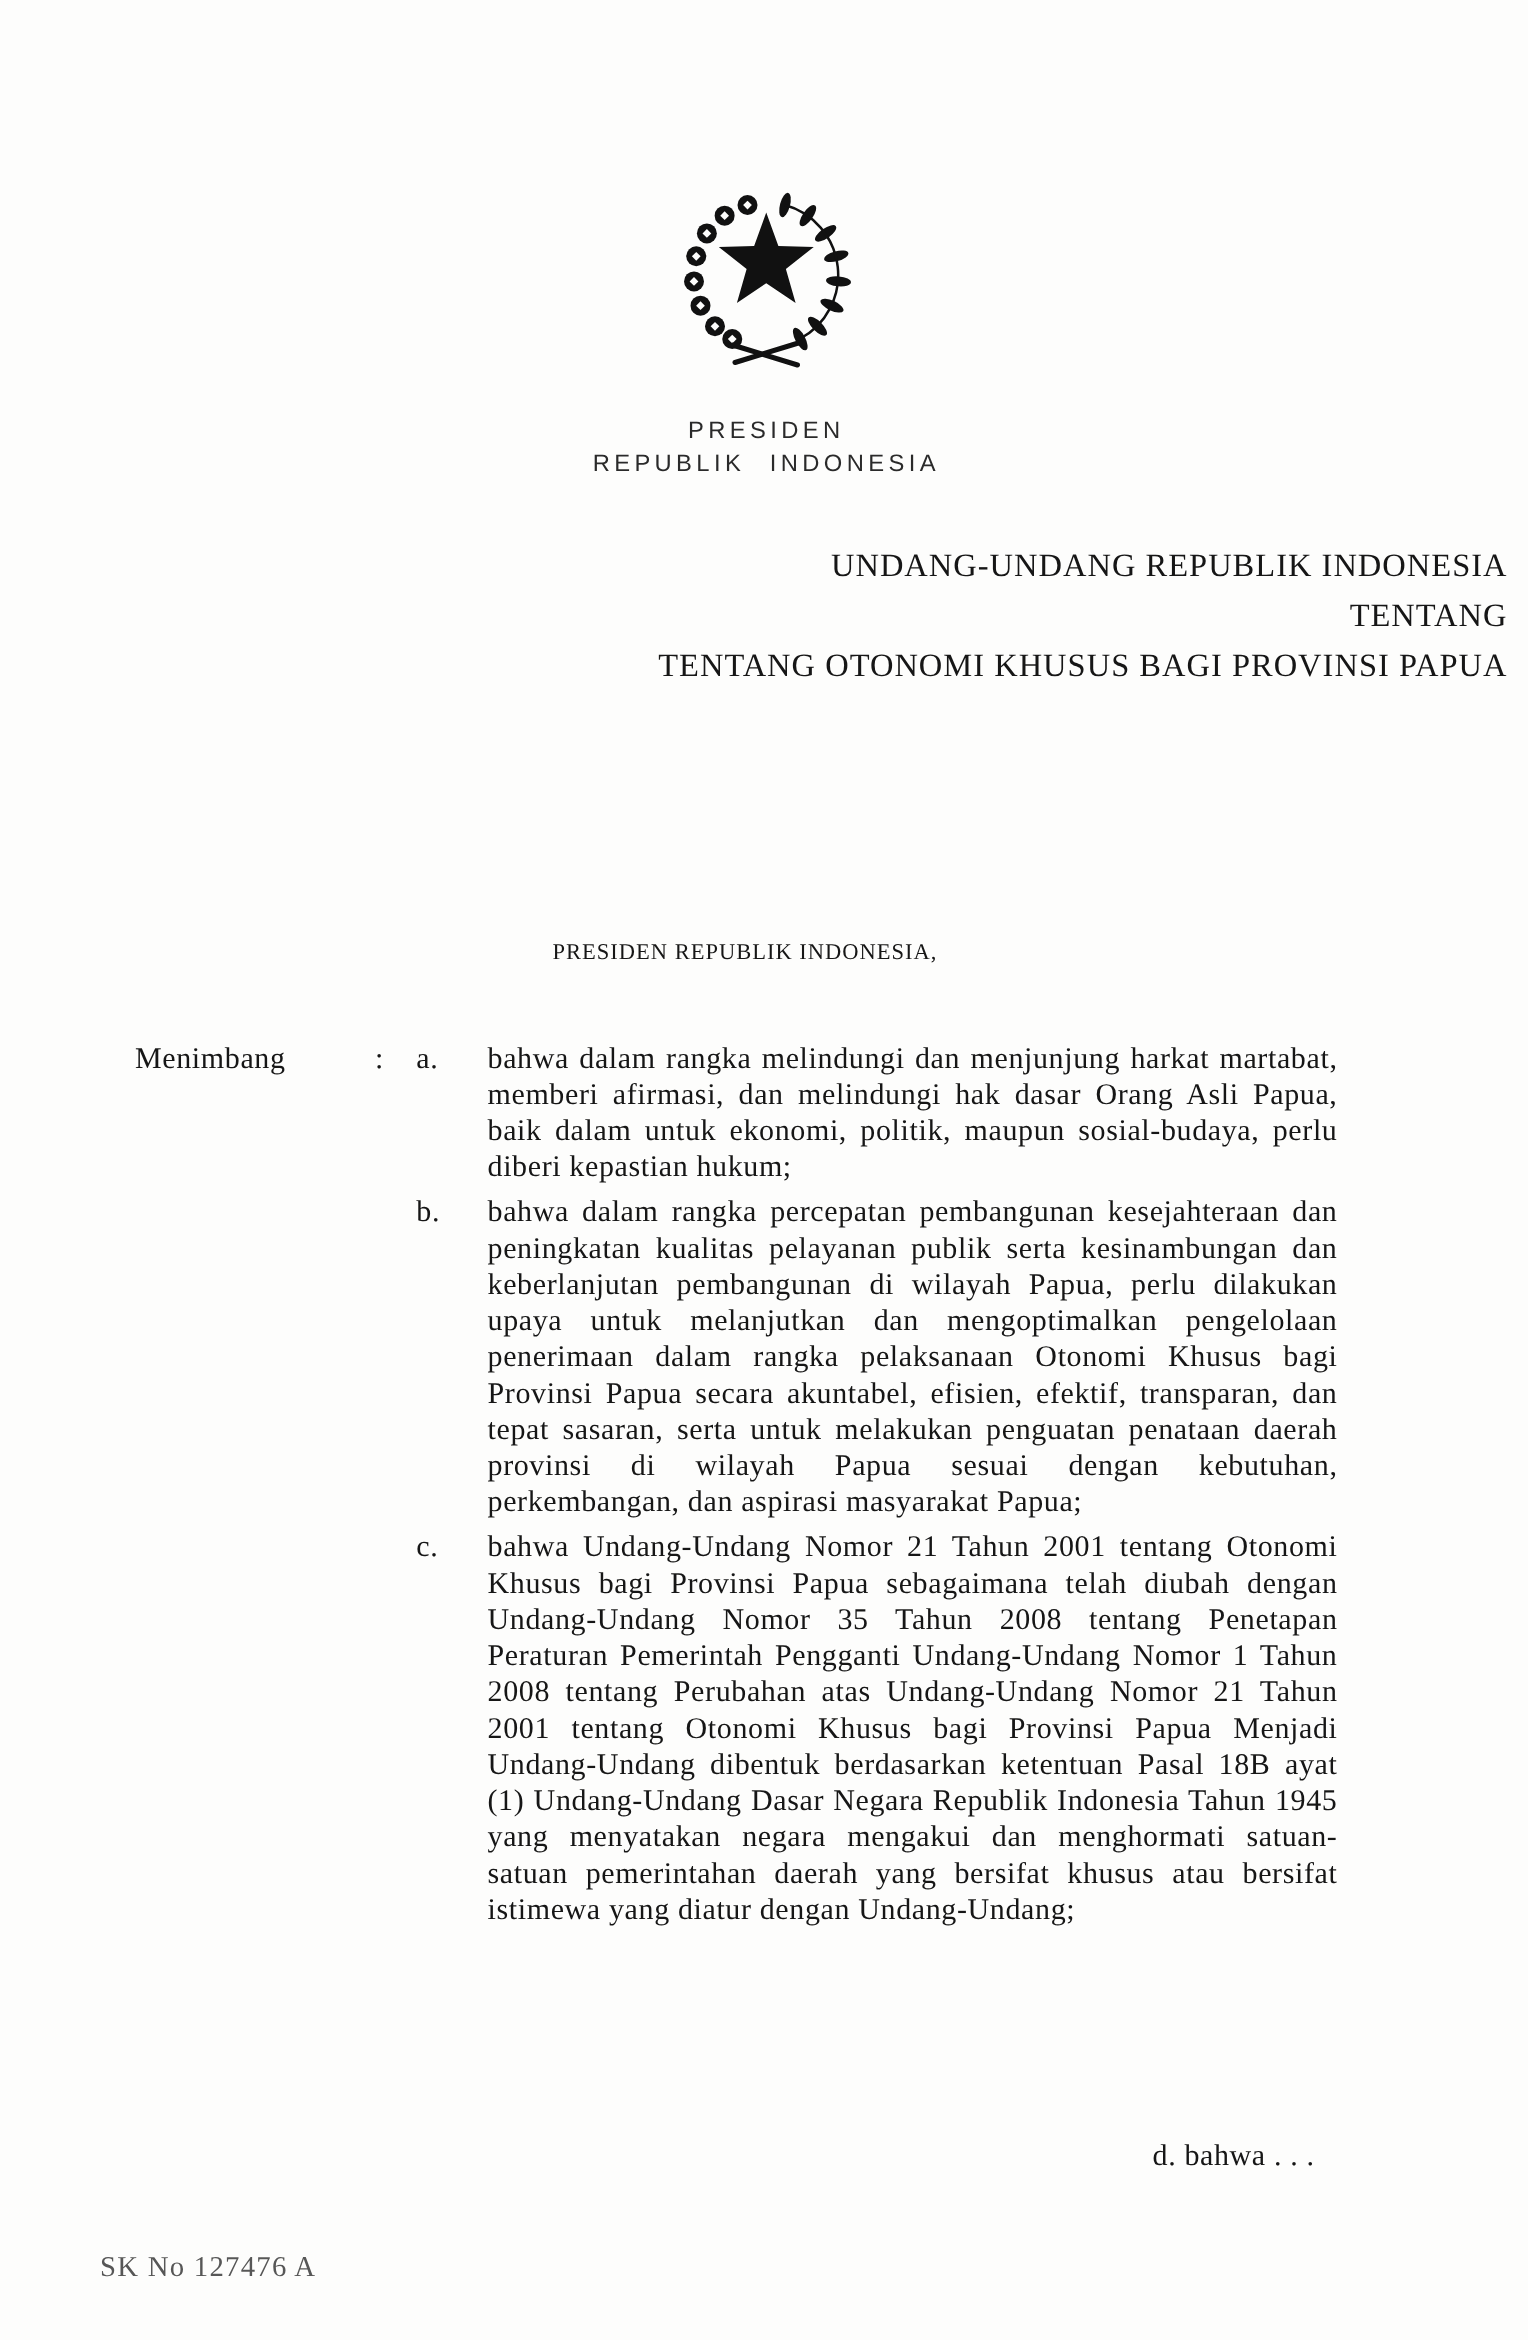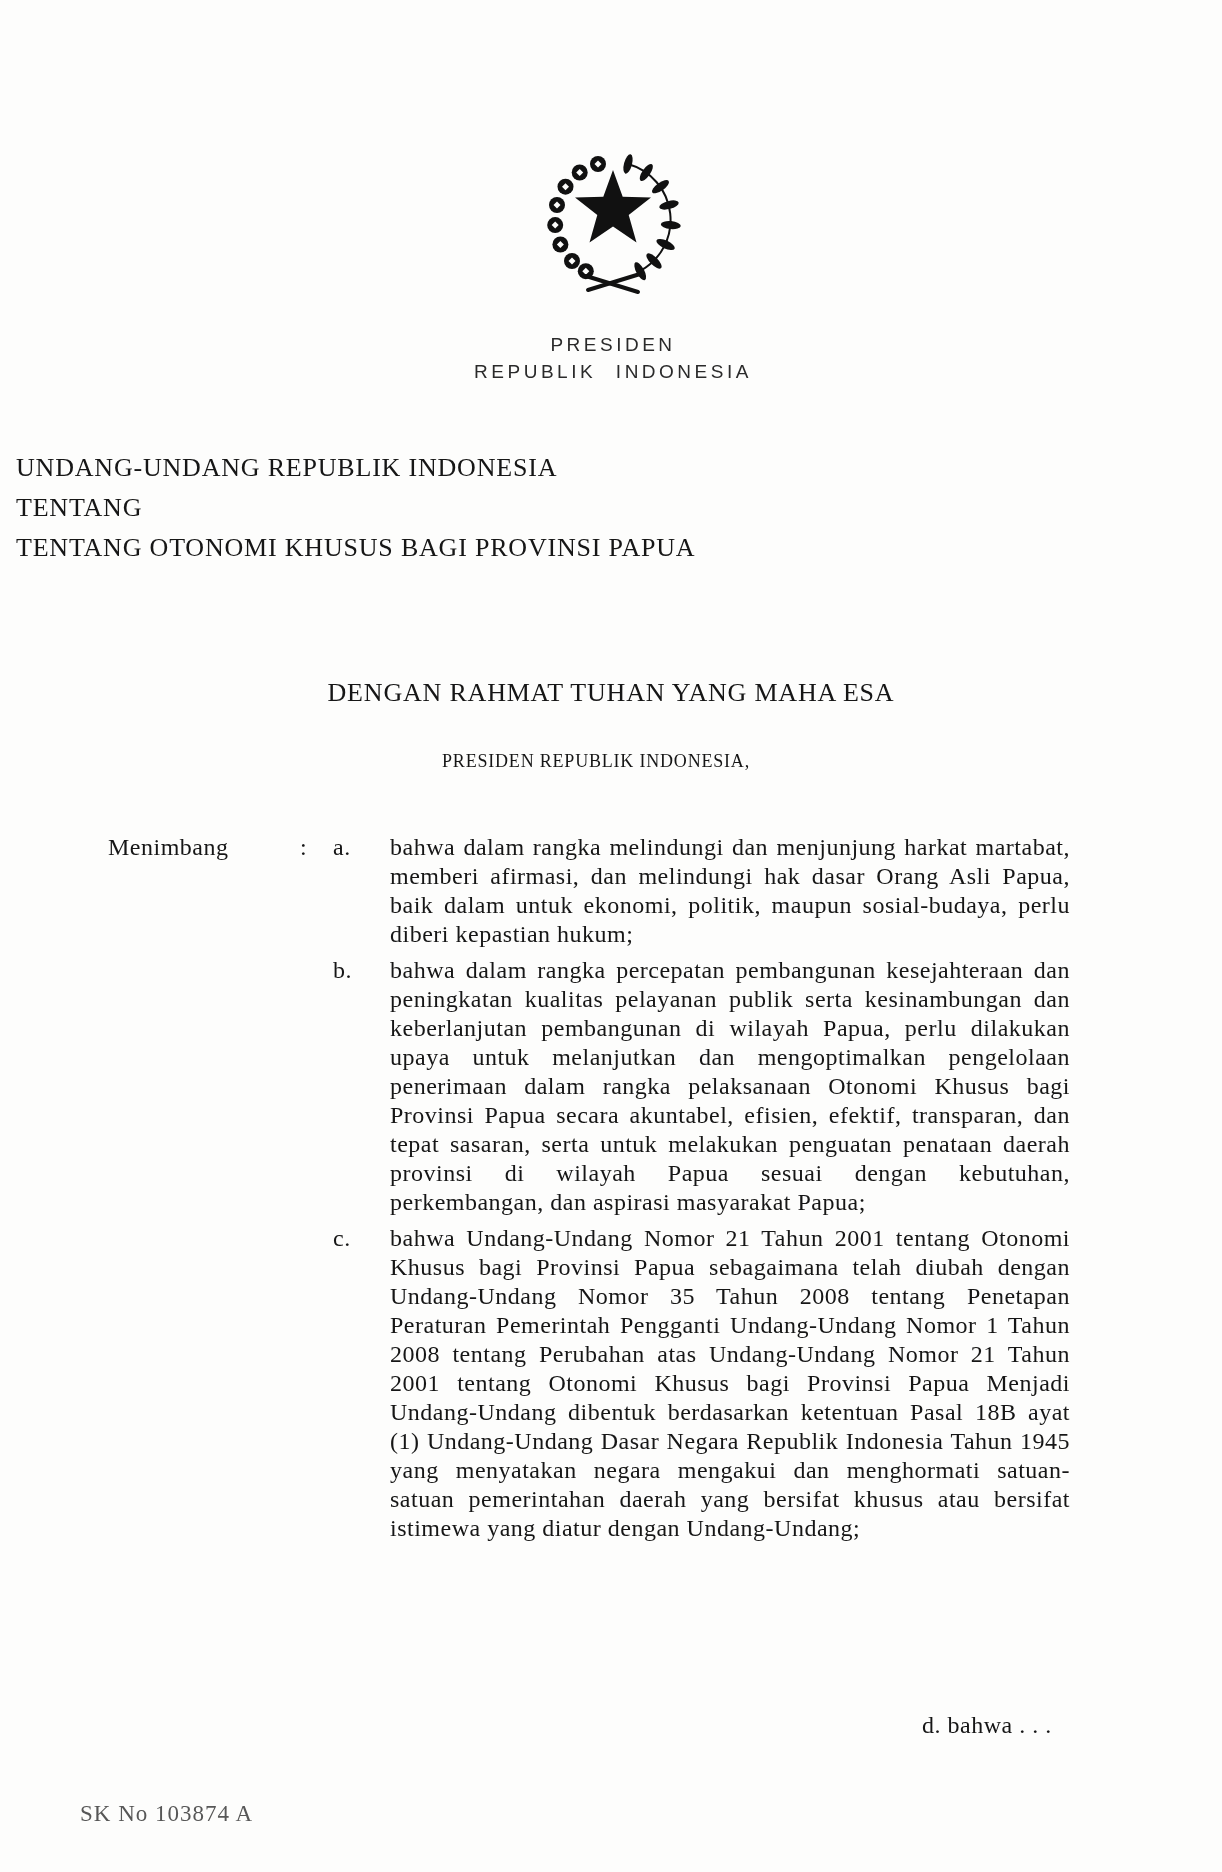--- a/index.html
+++ b/index.html
@@ -34,22 +34,22 @@
     position:absolute;left:815px;top:208px;
     width:244px;height:52px;
     border:4px solid #111;
     display:flex;align-items:center;justify-content:center;
     font-weight:bold;font-size:36px;letter-spacing:2px;
     color:#111;
   }
 
   
   .title-block{
-    position:absolute;top:453px;left:16px;width:1190px;
-    text-align:left;
+    position:absolute;top:438px;left:16px;width:1190px;
+    text-align:right;
     font-size:26px;letter-spacing:0.8px;
     line-height:30px;
   }
   .title-block .t-line{margin-bottom:10px;}
   .title-block .t-line.subject{margin-bottom:0;}
 
   .invocation{
     position:absolute;top:678px;left:16px;width:1190px;
     text-align:center;font-size:26px;letter-spacing:0.8px;
   }
@@ -136,21 +136,20 @@
     <div class="lh2">REPUBLIK INDONESIA</div>
   </div>
 
 
   <div class="title-block">
     <div class="t-line">UNDANG-UNDANG REPUBLIK INDONESIA</div>
     <div class="t-line">TENTANG</div>
     <div class="t-line subject">TENTANG OTONOMI KHUSUS BAGI PROVINSI PAPUA</div>
   </div>
 
-  <div class="invocation">DENGAN RAHMAT TUHAN YANG MAHA ESA</div>
 
   <div class="authority">PRESIDEN REPUBLIK INDONESIA,</div>
 
   <div class="considering">
     <div class="c-label">Menimbang</div>
     <div class="c-colon">:</div>
     <div class="c-items">
       <div class="c-item">
         <div class="c-marker">a.</div>
         <div class="c-text">bahwa dalam rangka melindungi dan menjunjung harkat martabat, memberi afirmasi, dan melindungi hak dasar Orang Asli Papua, baik dalam untuk ekonomi, politik, maupun sosial-budaya, perlu diberi kepastian hukum;</div>
@@ -161,15 +160,15 @@
       </div>
       <div class="c-item">
         <div class="c-marker">c.</div>
         <div class="c-text">bahwa Undang-Undang Nomor 21 Tahun 2001 tentang Otonomi Khusus bagi Provinsi Papua sebagaimana telah diubah dengan Undang-Undang Nomor 35 Tahun 2008 tentang Penetapan Peraturan Pemerintah Pengganti Undang-Undang Nomor 1 Tahun 2008 tentang Perubahan atas Undang-Undang Nomor 21 Tahun 2001 tentang Otonomi Khusus bagi Provinsi Papua Menjadi Undang-Undang dibentuk berdasarkan ketentuan Pasal 18B ayat (1) Undang-Undang Dasar Negara Republik Indonesia Tahun 1945 yang menyatakan negara mengakui dan menghormati satuan-satuan pemerintahan daerah yang bersifat khusus atau bersifat istimewa yang diatur dengan Undang-Undang;</div>
       </div>
     </div>
   </div>
 
   <div class="catchword">d. bahwa . . .</div>
 
-  <div class="footer-code">SK No 103874 A</div>
+  <div class="footer-code">SK No 127476 A</div>
 
 </div>
 
 </body></html>

